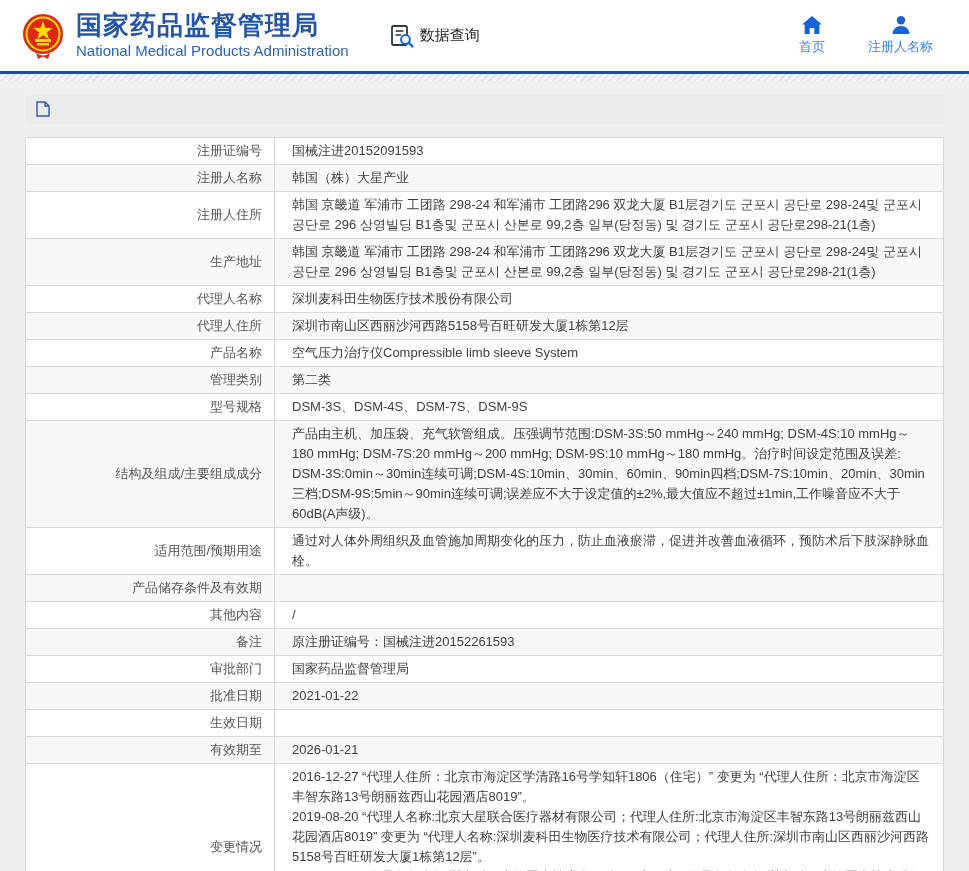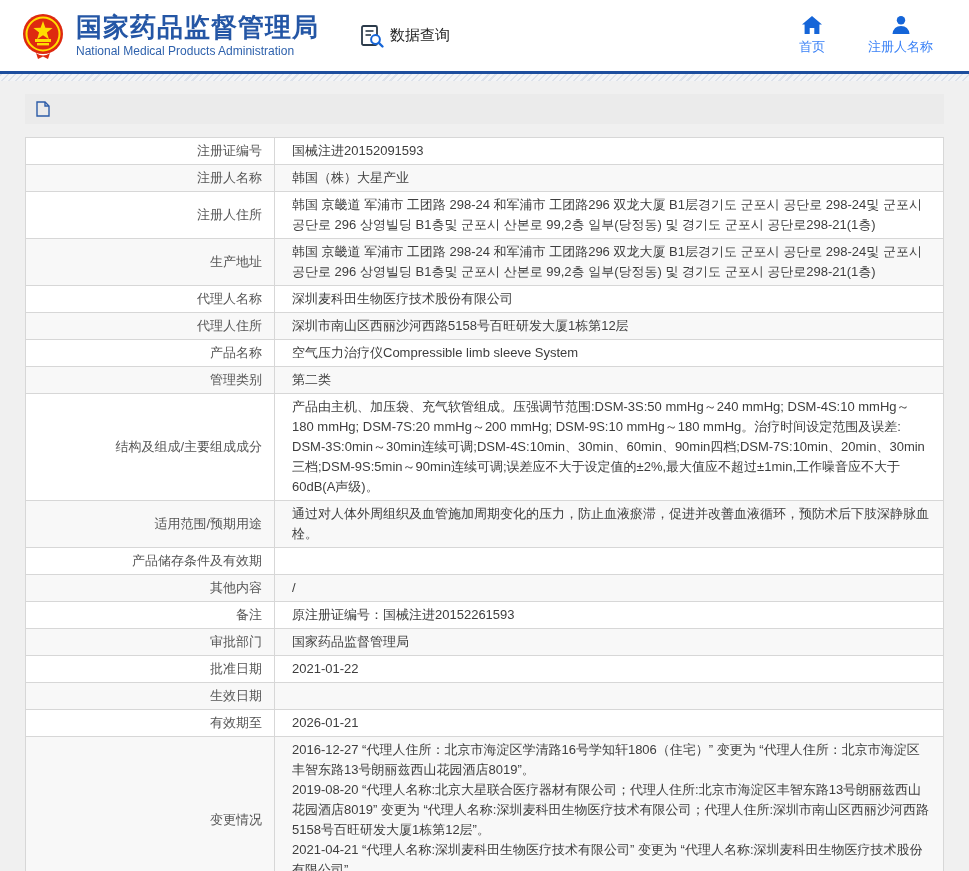--- a/index.html
+++ b/index.html
@@ -11,21 +11,21 @@
   }
   
   .site-header {
     height:71px; background:#ffffff;
     display:flex; align-items:center;
     padding:0 20px 0 22px;
   }
   .emblem { width:42px; height:46px; flex:0 0 auto; }
   .brand { margin-left:12px; line-height:1.1; }
   .brand-cn { font-size:26px; font-weight:bold; color:#2456a5; letter-spacing:1px; }
-  .brand-en { font-size:12px; color:#2f62ad; margin-top:3px; }
+  .brand-en { font-size:15px; color:#2f62ad; margin-top:3px; }
   .dataquery {
     display:flex; align-items:center; gap:5px;
     margin-left:40px; font-size:15px; color:#222; cursor:pointer;
   }
   .nav-right { margin-left:auto; display:flex; gap:36px; padding-right:16px; }
   .nav-item {
     display:flex; flex-direction:column; align-items:center; gap:3px;
     font-size:13px; color:#3b82f6; cursor:pointer; min-width:40px;
   }
   .topline { height:3px; background:#1d4e9e; }
@@ -149,20 +149,24 @@
         </tr>
         <tr>
           <th>产品名称</th>
           <td>空气压力治疗仪Compressible limb sleeve System</td>
         </tr>
         <tr>
           <th>管理类别</th>
           <td>第二类</td>
         </tr>
         <tr>
+          <th>型号规格</th>
+          <td>DSM-3S、DSM-4S、DSM-7S、DSM-9S</td>
+        </tr>
+        <tr>
           <th>结构及组成/主要组成成分</th>
           <td>产品由主机、加压袋、充气软管组成。压强调节范围:DSM-3S:50 mmHg～240 mmHg; DSM-4S:10 mmHg～180 mmHg; DSM-7S:20 mmHg～200 mmHg; DSM-9S:10 mmHg～180 mmHg。治疗时间设定范围及误差: DSM-3S:0min～30min连续可调;DSM-4S:10min、30min、60min、90min四档;DSM-7S:10min、20min、30min三档;DSM-9S:5min～90min连续可调;误差应不大于设定值的±2%,最大值应不超过±1min,工作噪音应不大于60dB(A声级)。</td>
         </tr>
         <tr>
           <th>适用范围/预期用途</th>
           <td>通过对人体外周组织及血管施加周期变化的压力，防止血液瘀滞，促进并改善血液循环，预防术后下肢深静脉血栓。</td>
         </tr>
         <tr>
           <th>产品储存条件及有效期</th>
           <td></td>

